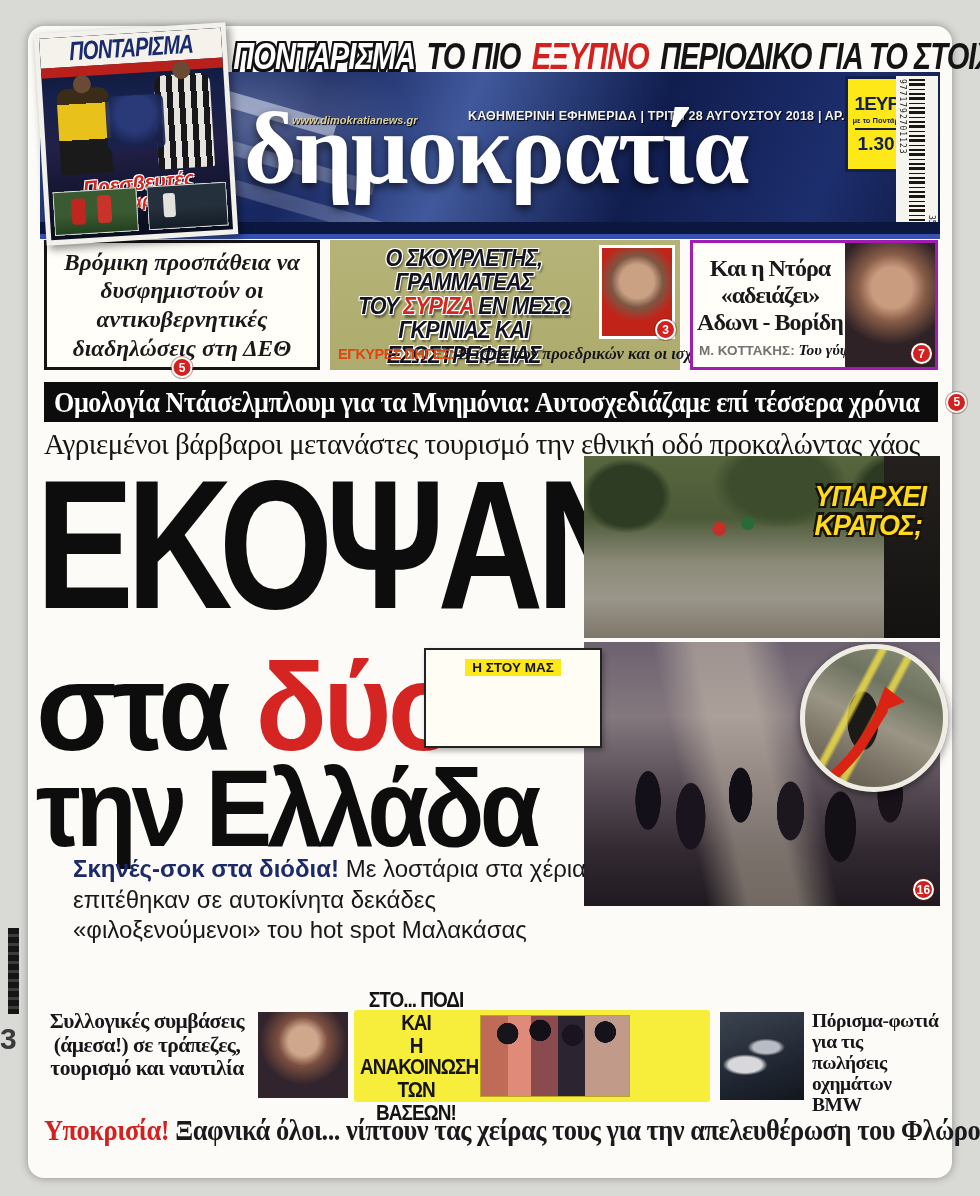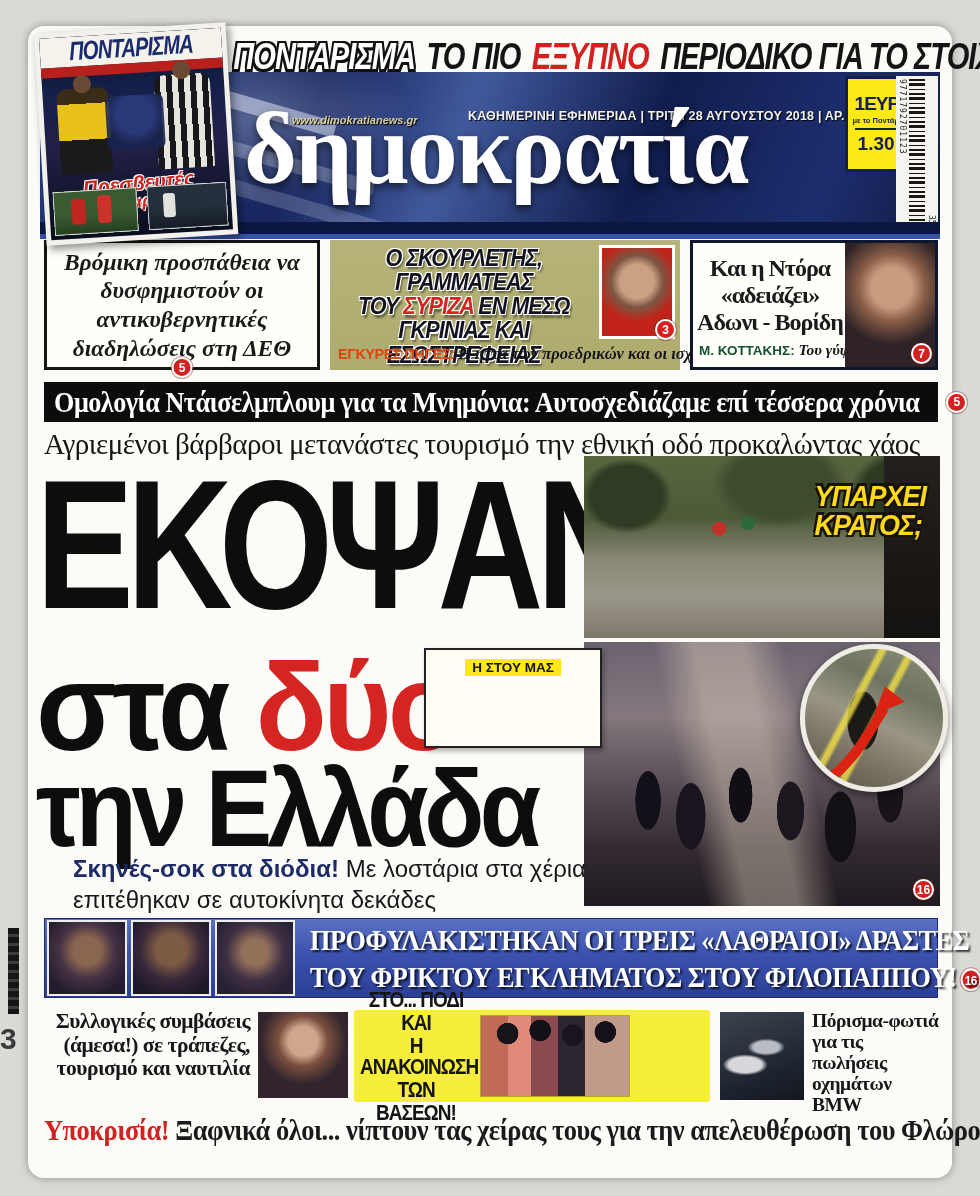--- a/index.html
+++ b/index.html
@@ -122,26 +122,26 @@
     transform:scale(.96,1.1);transform-origin:left top;}
   .skour-red{color:#d3261f;}
   .skour-foot{position:absolute;left:8px;bottom:6px;white-space:nowrap;}
   .skour-kicker{color:#e0450e;font-weight:bold;font-size:14.5px;letter-spacing:-.5px;}
   .skour-sub{font-family:"Liberation Serif",serif;font-weight:bold;font-style:italic;font-size:16.5px;color:#15151a;}
   .skour-photo{position:absolute;right:5px;top:5px;width:76px;height:94px;border:3px solid #fff;box-sizing:border-box;
     background:radial-gradient(circle at 50% 38%,#caa183 0 26%,#7c5743 40%,#c22318 62%);}
   .skour-photo .badge{position:absolute;right:-4px;bottom:-4px;}
   .box-dora{
     position:absolute;left:662px;top:214px;width:248px;height:130px;
-    background:#fffef8;border:3px solid #0f172a;box-sizing:border-box;
+    background:#fffef8;border:3px solid #a21caf;box-sizing:border-box;
   }
   .dora-title{position:absolute;left:4px;top:12px;width:146px;text-align:center;
     font-family:"Liberation Serif",serif;font-weight:bold;font-size:24px;line-height:1.12;color:#1a1a1c;letter-spacing:-1px;}
   .dora-foot{position:absolute;left:6px;bottom:8px;white-space:nowrap;}
-  .dora-columnist{color:#14532d;font-weight:bold;font-size:13.5px;}
+  .dora-columnist{color:#737373;font-weight:bold;font-size:13.5px;}
   .dora-column{font-family:"Liberation Serif",serif;font-weight:bold;font-style:italic;font-size:15.5px;color:#15151a;}
   .dora-photo{position:absolute;right:0;top:0;width:90px;height:124px;
     background:radial-gradient(circle at 52% 36%,#c99c80 0 22%,#8a5e48 36%,#2e2226 62%),linear-gradient(180deg,#3a3038 0,#241c22 100%);}
   .dora-photo .badge{position:absolute;right:3px;bottom:3px;}
   
   .strip-black{
     position:absolute;left:16px;top:356px;width:894px;height:40px;
     background:#0c0c0c;display:flex;align-items:center;box-sizing:border-box;padding:0 10px;
   }
   .strip-black-text{
@@ -222,21 +222,21 @@
   .strip-blue-text{
     position:absolute;left:262px;top:4px;width:624px;text-align:center;
     color:#fff;font-family:"Liberation Serif",serif;font-weight:bold;
     font-size:26.5px;line-height:1.28;letter-spacing:-.5px;white-space:nowrap;
     text-shadow:2px 2px 2px rgba(0,0,0,.75);
     transform:scale(.99,1.08);transform-origin:center top;
   }
   .strip-blue-text .badge{vertical-align:2px;margin-left:4px;}
   
   .unions{position:absolute;left:16px;top:984px;width:206px;text-align:center;}
-  .unions-title{font-family:"Liberation Serif",serif;font-weight:bold;font-size:21.5px;line-height:1.1;color:#17171a;letter-spacing:-.5px;text-align:right;}
+  .unions-title{font-family:"Liberation Serif",serif;font-weight:bold;font-size:21.5px;line-height:1.1;color:#17171a;letter-spacing:-.5px;}
   .unions-sub{margin-top:5px;text-align:left;font-family:"Liberation Serif",serif;font-size:12.5px;line-height:1.25;color:#2a2a2a;}
   .sq{color:#d32120;font-size:11px;}
   .pref{font-weight:bold;color:#1a1a1a;}
   .woman-photo{position:absolute;left:230px;top:986px;width:90px;height:86px;
     background:radial-gradient(circle at 50% 34%,#cfa78c 0 20%,#7c5040 34%,#31242c 60%),linear-gradient(180deg,#4a3a40 0,#281f26 100%);}
   .yellowbox{position:absolute;left:326px;top:984px;width:356px;height:92px;background:#f7ee3b;border-radius:3px;
     display:flex;align-items:center;box-sizing:border-box;padding:4px 6px;gap:8px;}
   .vaseis-title{width:112px;text-align:center;font-weight:bold;font-size:19px;line-height:1.04;color:#141414;letter-spacing:-1px;transform:scaleY(1.15);}
   .girls-photo{width:148px;height:80px;flex:none;border:1px solid #b8a820;
     background:
@@ -361,29 +361,20 @@
   </div>
 
   <div class="opinion">
     <span class="opinion-label">Η ΣΤΟΥ ΜΑΣ</span>
   </div>
 
   <div class="subdeck">
     <span class="subdeck-lead">Σκηνές-σοκ στα διόδια!</span><span> Με λοστάρια στα χέρια επιτέθηκαν σε αυτοκίνητα δεκάδες «φιλοξενούμενοι» του hot spot Μαλακάσας</span>
   </div>
 
-  <div class="strip-blue">
-    <div class="mugshot mug1"></div>
-    <div class="mugshot mug2"></div>
-    <div class="mugshot mug3"></div>
-    <div class="strip-blue-text">
-      <span>ΠΡΟΦΥΛΑΚΙΣΤΗΚΑΝ ΟΙ ΤΡΕΙΣ «ΛΑΘΡΑΙΟΙ» ΔΡΑΣΤΕΣ</span><br>
-      <span>ΤΟΥ ΦΡΙΚΤΟΥ ΕΓΚΛΗΜΑΤΟΣ ΣΤΟΥ ΦΙΛΟΠΑΠΠΟΥ!</span><span class="badge">16</span>
-    </div>
-  </div>
 
   <div class="unions">
     <div class="unions-title">Συλλογικές συμβάσεις (άμεσα!) σε τράπεζες, τουρισμό και ναυτιλία</div>
   </div>
 
   <div class="woman-photo"></div>
 
   <div class="yellowbox">
     <div class="vaseis-title">
       <span>ΣΤΟ... ΠΟΔΙ ΚΑΙ</span><br>

